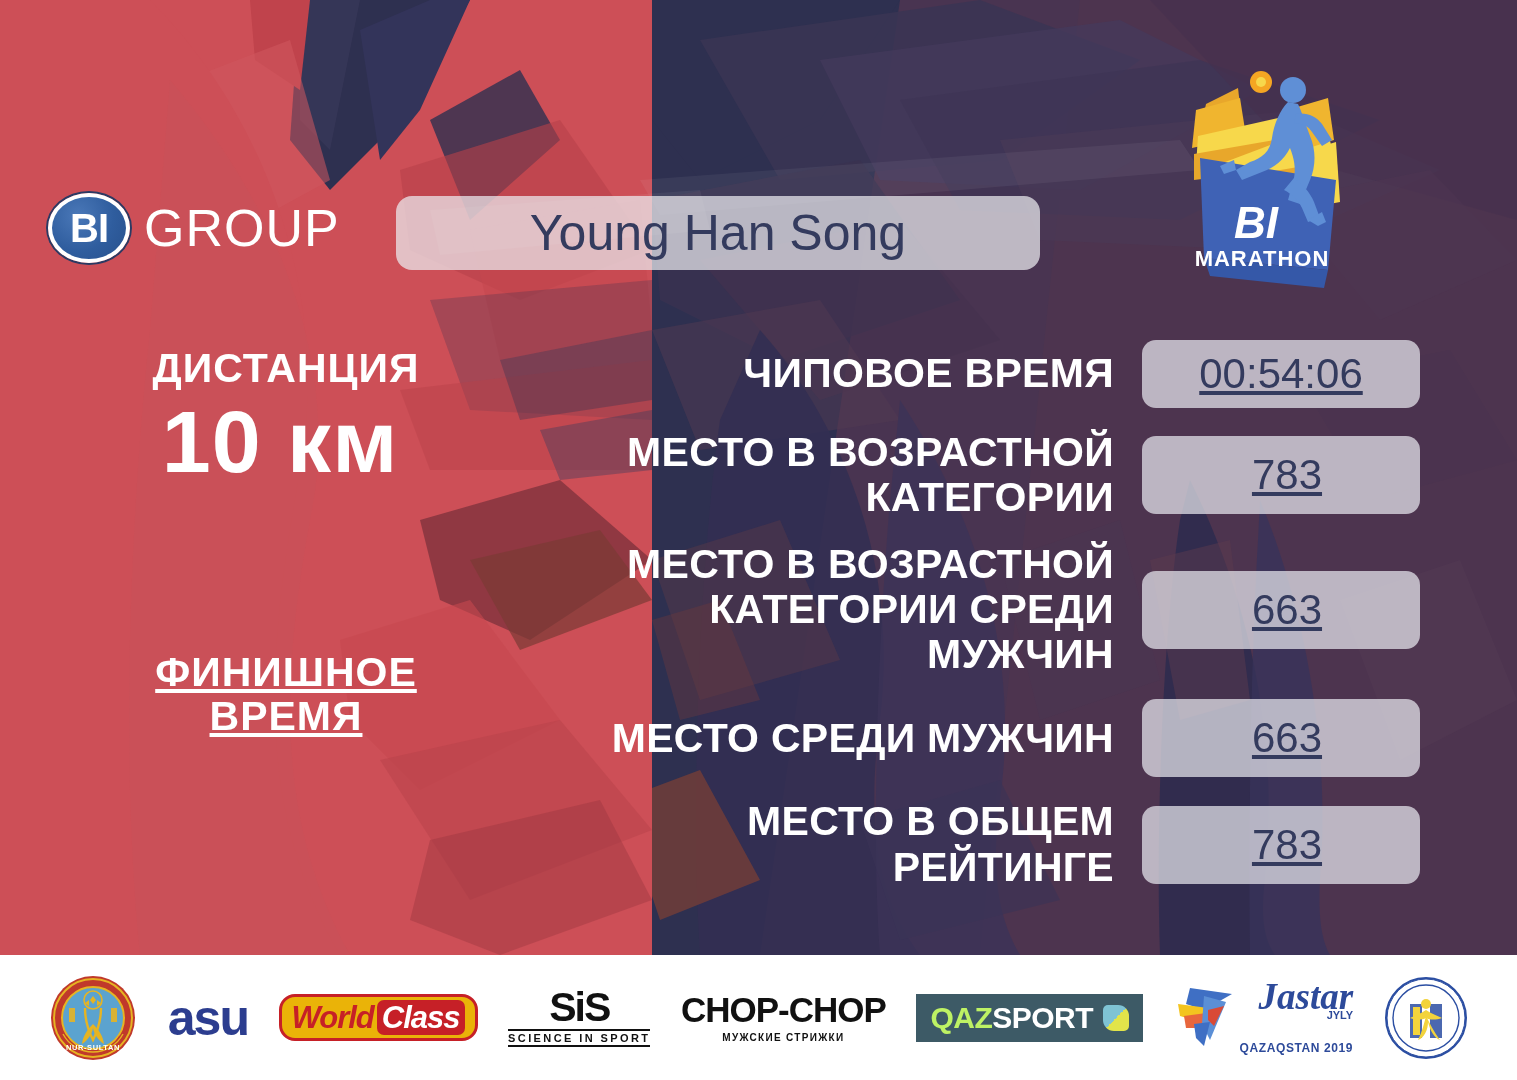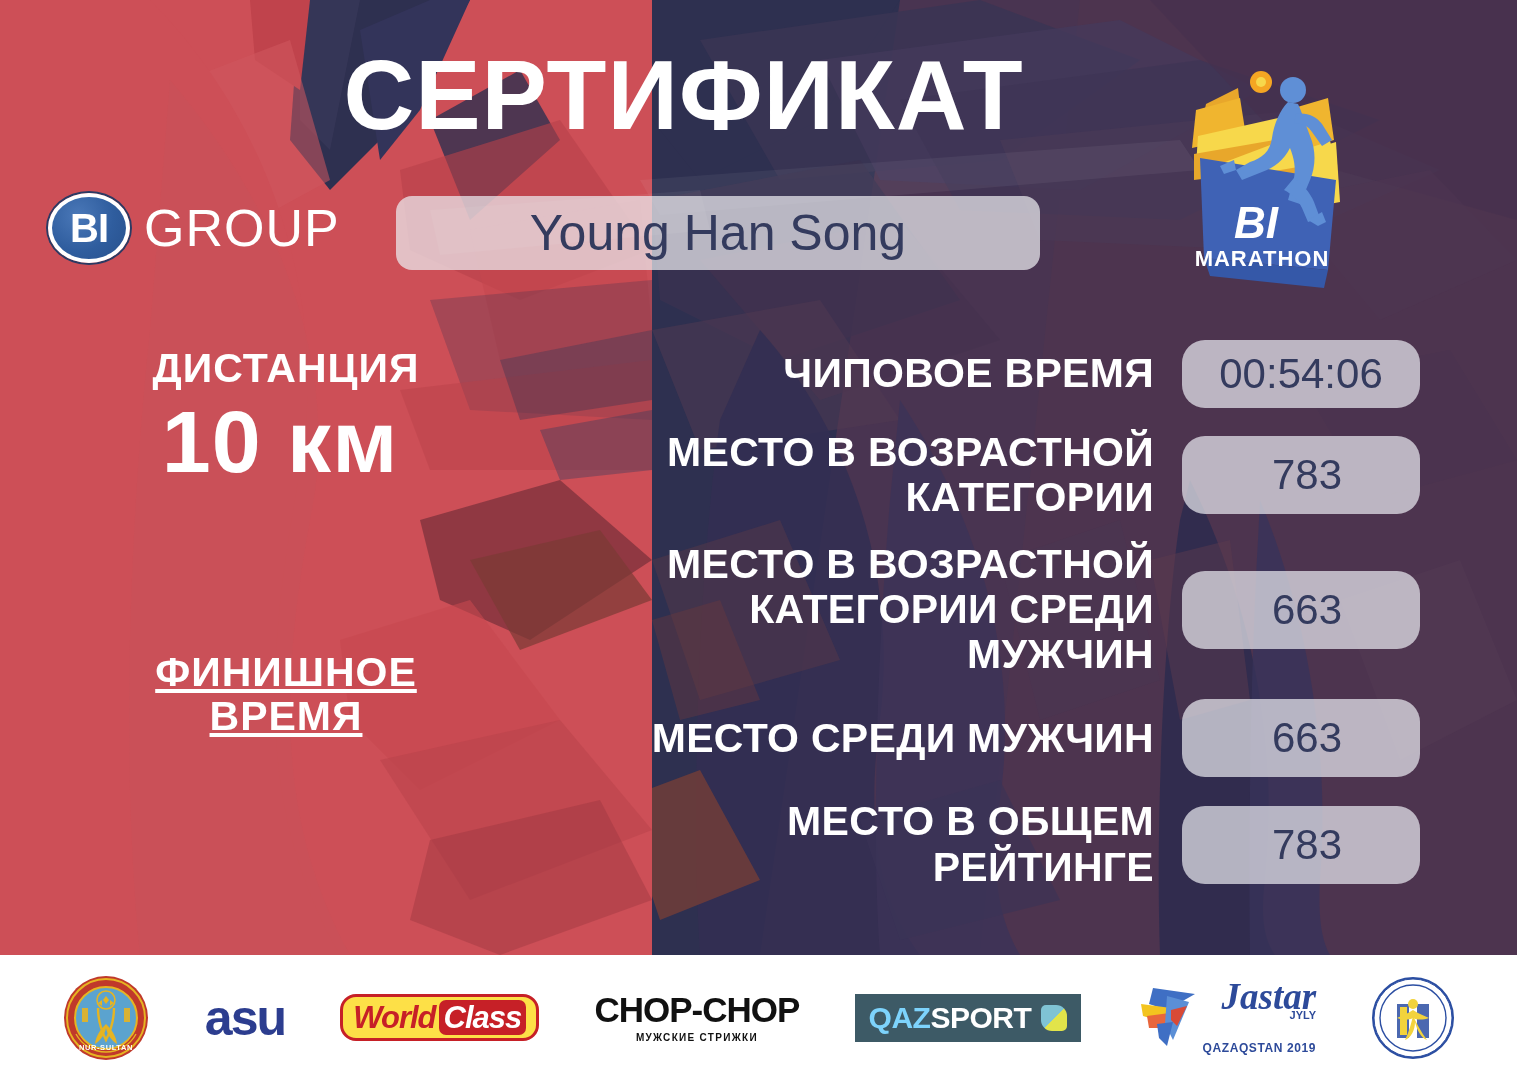--- a/index.html
+++ b/index.html
@@ -120,29 +120,30 @@
     font-size:41px;
     font-weight:bold;
     text-align:right;
     line-height:1.1;
     letter-spacing:0.3px;
     text-transform:uppercase;
     padding-right:28px;
     flex:1;
   }
   .stat-value{
-    width:238px;
+    width:278px;
     min-height:68px;
-    border-radius:23px;
+    border-radius:14px;
     background:rgba(232,232,238,0.72);
     color:#343b5e;
     font-size:42px;
     display:flex;align-items:center;justify-content:center;
     box-sizing:border-box;
     flex:0 0 auto;
+    text-decoration:underline;
   }
   .stat-row.tall .stat-value{min-height:78px;padding-left:12px;}
 
   
   #sponsors{
     position:absolute;
     left:0;bottom:0;
     width:1517px;height:125px;
     background:#ffffff;
     display:flex;
@@ -150,21 +151,21 @@
     justify-content:space-around;
     padding:0 34px;
     box-sizing:border-box;
   }
   .sp{display:flex;align-items:center;justify-content:center;}
 
   
   .wc{
     border:3px solid #c62027;border-radius:16px;
     padding:3px 10px;display:flex;align-items:center;gap:3px;
-    background:#fde047;
+    background:#eab308;
   }
   .wc b{
     color:#c62027;font-style:italic;font-weight:bold;
     font-size:31px;line-height:1;letter-spacing:-1px;
   }
   .wc .w2{background:#c62027;color:#fff;padding:2px 5px;border-radius:7px;font-style:italic;font-weight:bold;font-size:31px;line-height:1;letter-spacing:-1px;}
 
   
   .sis{display:flex;flex-direction:column;align-items:center;}
   .sis-main{font-weight:bold;font-size:41px;color:#111;letter-spacing:-2px;line-height:0.95;}
@@ -173,21 +174,21 @@
   
   .chop{display:flex;flex-direction:column;align-items:center;}
   .chop-main{font-weight:bold;font-size:35px;color:#111;letter-spacing:-1px;line-height:1;}
   .chop-sub{font-size:10px;font-weight:bold;letter-spacing:1.3px;color:#111;margin-top:5px;}
 
   
   .qaz{
     background:#3d5a66;padding:9px 14px;display:flex;align-items:center;gap:10px;
   }
   .qaz-t{font-size:30px;font-weight:bold;line-height:1;letter-spacing:-0.5px;}
-  .qaz-t .a{color:#7dd3fc;text-align:right;}
+  .qaz-t .a{color:#bef264;text-align:right;}
   .qaz-t .b{color:#ffffff;}
   .qaz-sq{width:26px;height:26px;border-radius:5px 11px 5px 11px;background:linear-gradient(135deg,#7fc3d4 50%,#e2e44a 50%);}
 
   
   .jastar{display:flex;align-items:center;gap:4px;}
   .jas-txt{display:flex;flex-direction:column;align-items:flex-end;gap:20px;}
   .jas-main{font-family:"Liberation Serif",serif;font-style:italic;font-size:37px;color:#2d4a9a;line-height:0.9;font-weight:bold;}
   .jas-jyly{font-size:11px;font-weight:bold;color:#2d4a9a;align-self:flex-end;margin-top:-24px;}
   .jas-sub{font-size:12px;font-weight:bold;color:#2d4a9a;letter-spacing:0.6px;}
 
@@ -267,21 +268,20 @@
         <polygon points="1300,380 1450,350 1517,460 1370,500" fill="#4a3450" opacity="0.45"></polygon>
       </g>
 
       <g opacity="0.22">
         <polygon points="640,180 1180,140 1200,170 660,215" fill="#ffffff" opacity="0.25"></polygon>
         <polygon points="430,210 700,190 710,230 440,255" fill="#ffffff" opacity="0.3"></polygon>
       </g>
     </svg>
   </div>
 
-  <div class="title">СЕРТИФИКАТ</div>
 
   <div class="bi-group">
     <div class="bi-badge">
       <span class="bi-badge-text">BI</span>
     </div>
     <div class="bi-group-text">GROUP</div>
   </div>
 
   <div class="name-pill">
     <span>Young Han Song</span>
@@ -378,20 +378,26 @@
       <div class="drop" style="position:relative;left:-57px;top:-20px;"></div>
     </div>
 
     <div class="sp">
       <div class="wc">
         <b>World</b>
         <span class="w2">Class</span>
       </div>
     </div>
 
+    <div class="sp">
+      <div class="sis">
+        <div class="sis-main">SiS</div>
+        <div class="sis-sub">SCIENCE IN SPORT</div>
+      </div>
+    </div>
 
     <div class="sp">
       <div class="chop">
         <div class="chop-main">CHOP-CHOP</div>
         <div class="chop-sub">МУЖСКИЕ СТРИЖКИ</div>
       </div>
     </div>
 
     <div class="sp">
       <div class="qaz">

